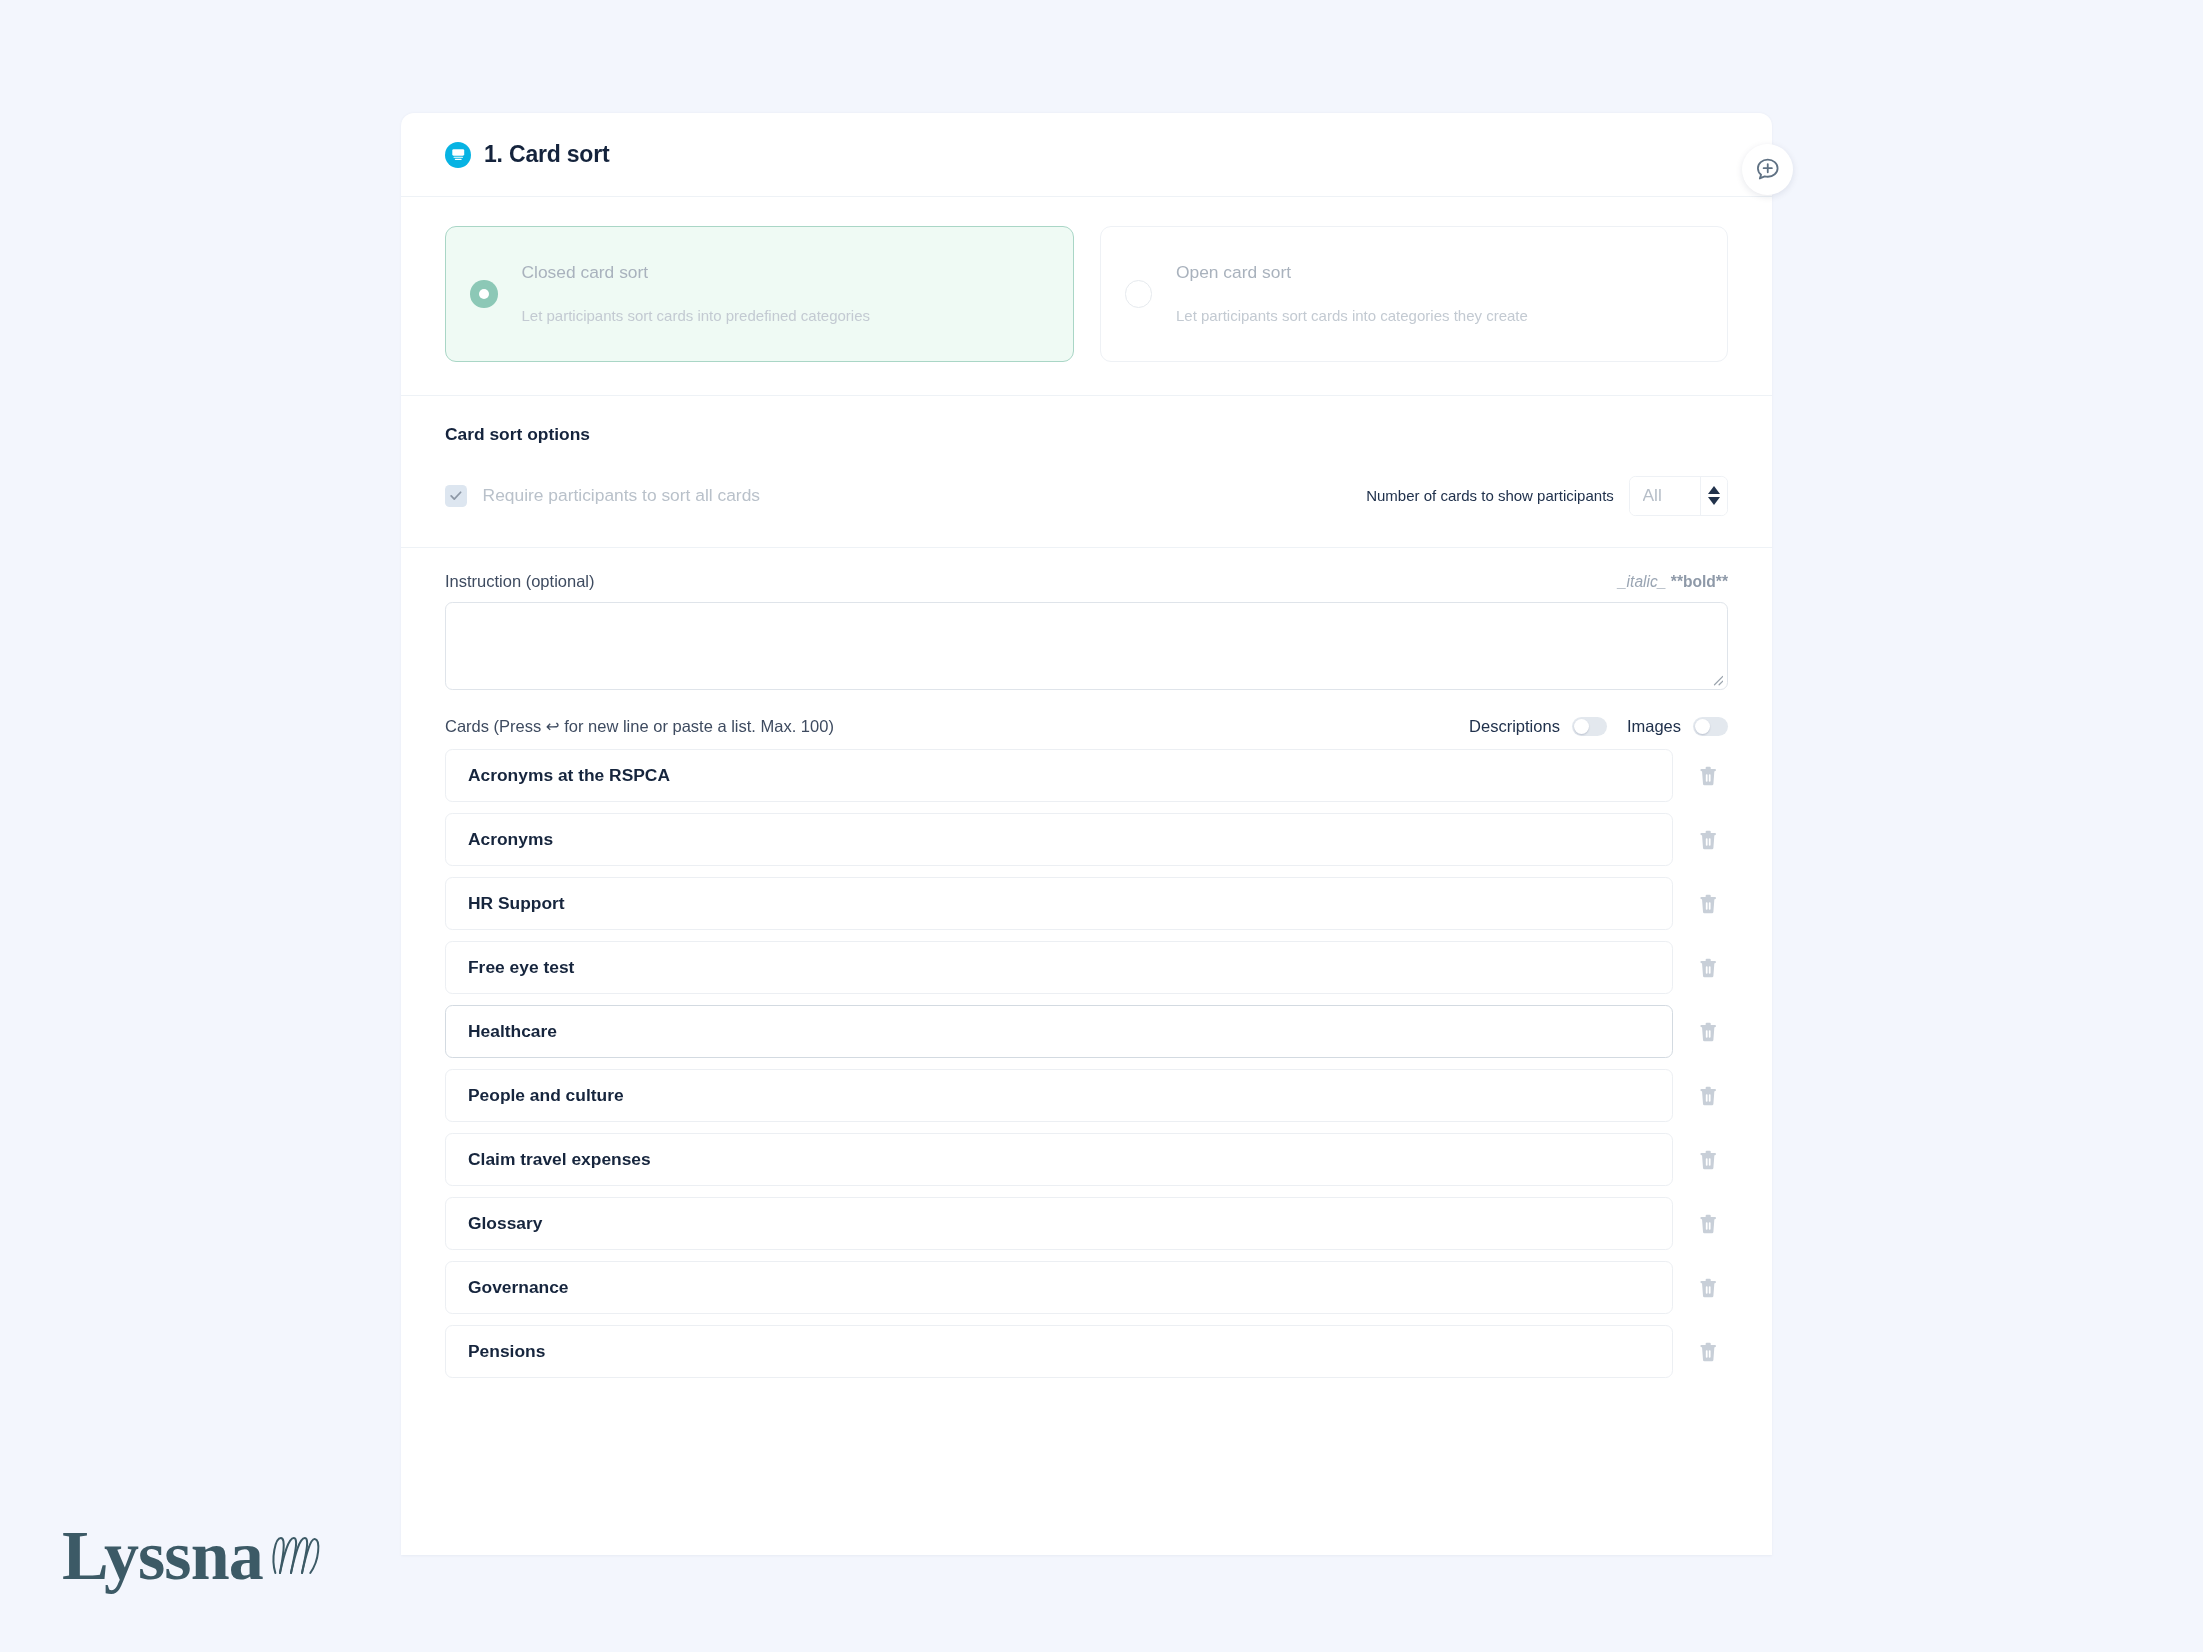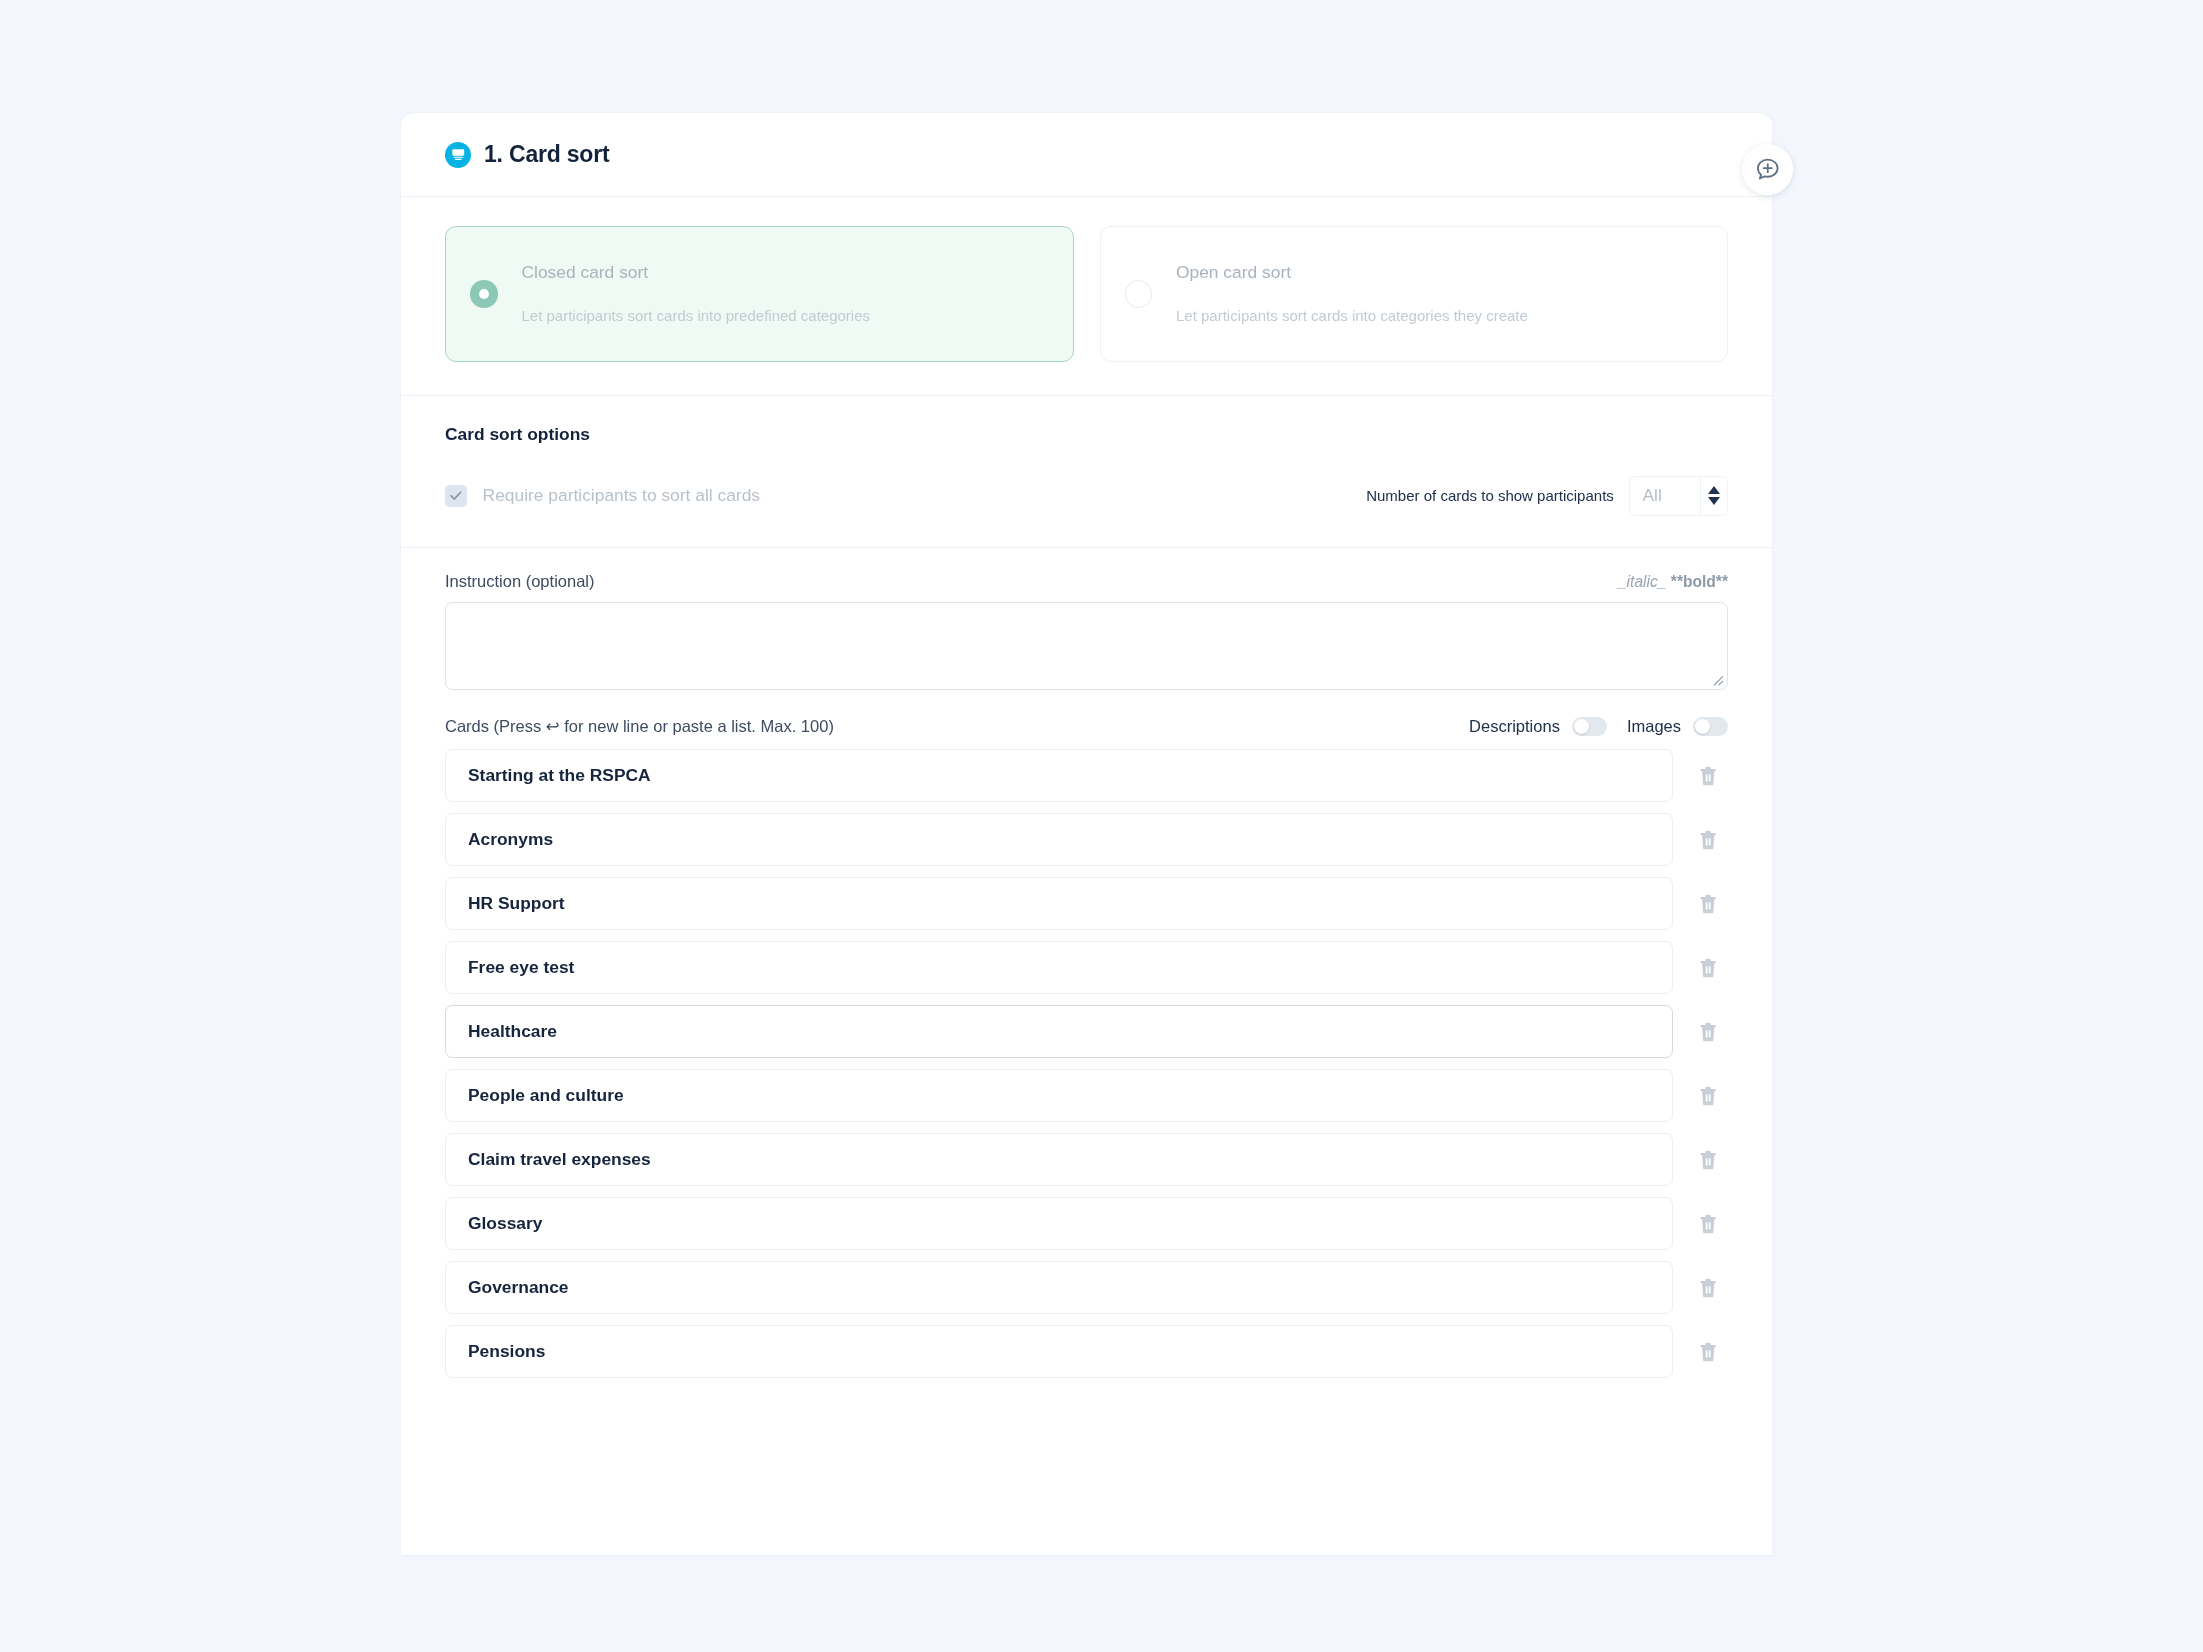--- a/index.html
+++ b/index.html
@@ -441,21 +441,21 @@
             <span class="switch"></span>
           </label>
           <label class="toggle-item">
             <span class="toggle-text">Images</span>
             <span class="switch"></span>
           </label>
         </div>
       </div>
       <div id="cards-list">
           <div class="card-row">
-            <div class="card-input">Starting at the RSPCA</div>
+            <div class="card-input">Acronyms at the RSPCA</div>
             <div class="trash-btn">
               <svg width="18.4" height="20" viewBox="0 0 20 22">
                 <path d="M3.2 5.6 h13.6 l-1.1 14.2 a1.5 1.5 0 0 1 -1.5 1.4 H5.8 a1.5 1.5 0 0 1 -1.5 -1.4 Z" fill="#c8cfd8"></path>
                 <rect x="1.4" y="3.2" width="17.2" height="2.5" rx="1.2" fill="#c8cfd8"></rect>
                 <path d="M7.2 3.2 V2.0 a1.2 1.2 0 0 1 1.2 -1.2 h3.2 a1.2 1.2 0 0 1 1.2 1.2 V3.2" fill="#c8cfd8"></path>
                 <rect x="7.4" y="9.0" width="1.9" height="8.4" rx="0.9" fill="#ffffff"></rect>
                 <rect x="10.7" y="9.0" width="1.9" height="8.4" rx="0.9" fill="#ffffff"></rect>
               </svg>
             </div>
           </div>
@@ -572,15 +572,26 @@
 
   </div>
 
   <div id="comment-btn">
     <svg width="27.5" height="27.5" viewBox="0 0 26 26">
       <path d="M13 3.4c5.2 0 9.3 3.6 9.3 8.1 0 4.5-4.1 8.1-9.3 8.1-1 0-2-0.13-2.9-0.38l-4.6 2.0 1.2-3.6C4.8 16.2 3.7 14 3.7 11.5 3.7 7 7.8 3.4 13 3.4z" fill="none" stroke="#5f7183" stroke-width="1.7" stroke-linejoin="round"></path>
       <path d="M13 7.6 v7.8 M9.1 11.5 h7.8" stroke="#5f7183" stroke-width="1.7" stroke-linecap="round"></path>
     </svg>
   </div>
 
+  <div id="logo">
+    <span class="logo-word">Lyssna</span>
+    <svg width="57" height="57" viewBox="0 0 62 62" style="margin-bottom:5.5px;">
+      <g fill="none" stroke="#3c5a66" stroke-width="2.2" stroke-linecap="round">
+        <path d="M8 50 C3 34 8 12 14 12 C20 12 16 34 13 50"></path>
+        <path d="M13 50 C17 32 22 12 28 12 C34 12 28 34 25 50"></path>
+        <path d="M25 50 C29 32 34 12 40 12 C46 12 40 34 37 50"></path>
+        <path d="M37 50 C41 32 46 12 51 13 C57 14 56 36 46 50"></path>
+      </g>
+    </svg>
+  </div>
 
 </div>
 
 
 </body></html>

